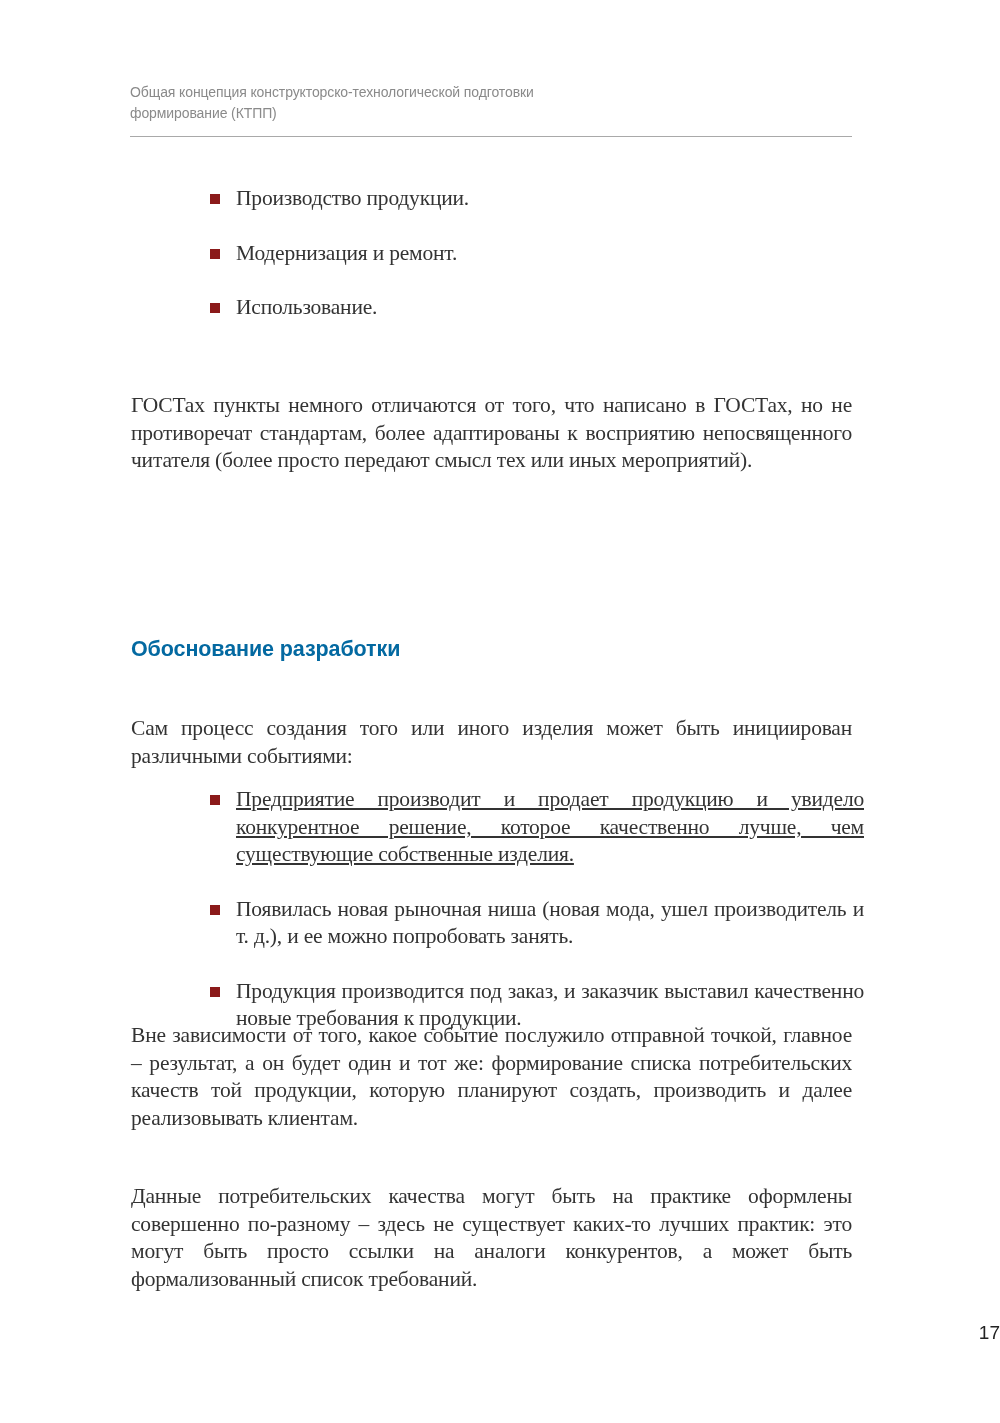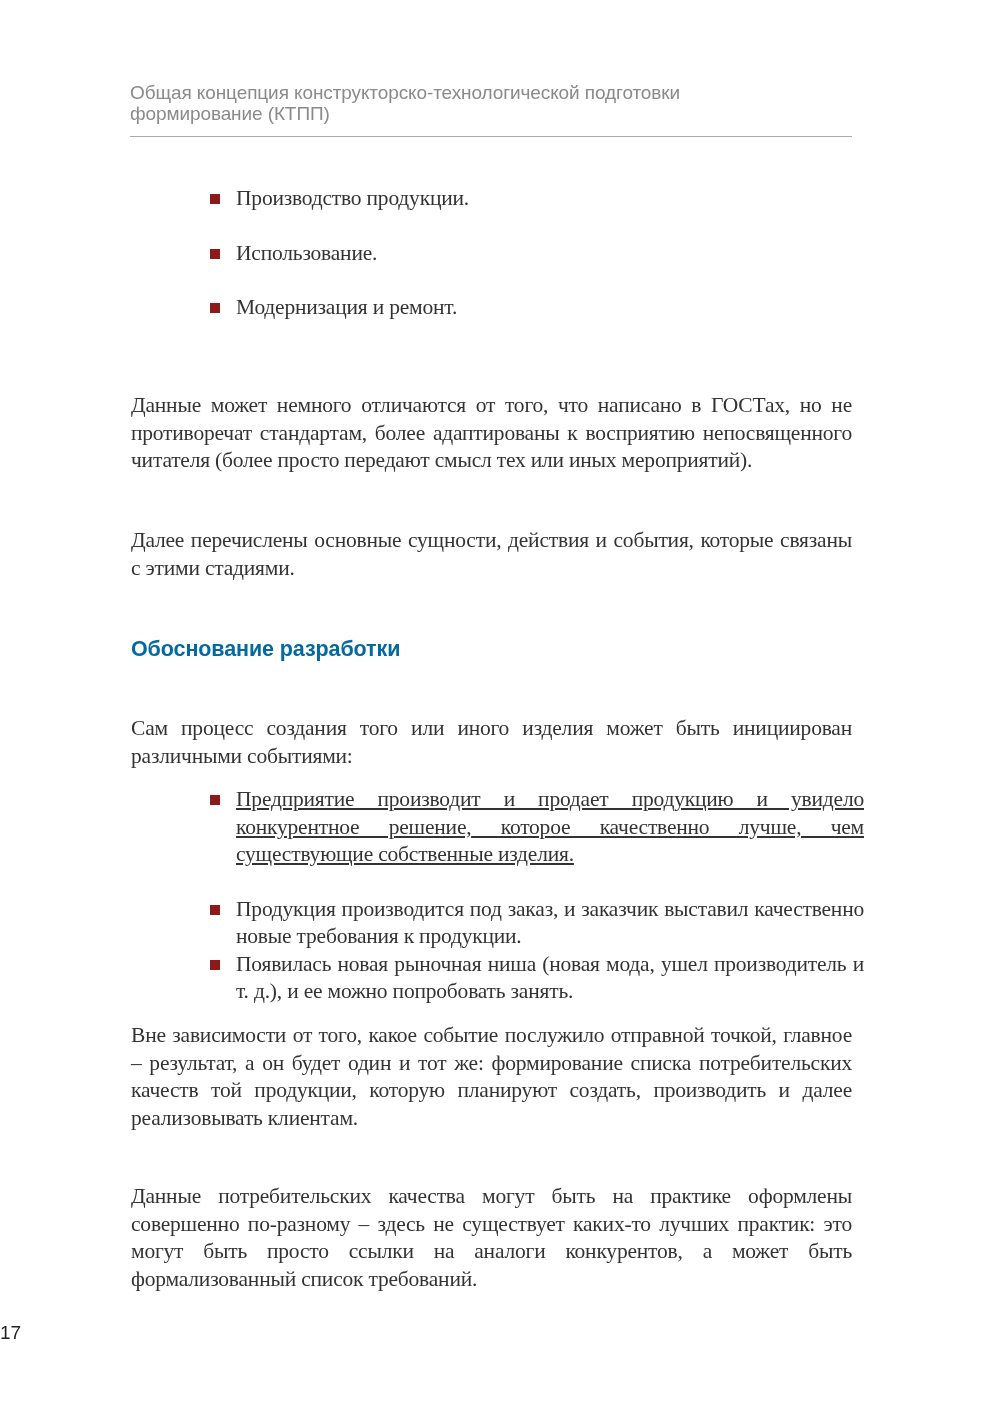--- a/index.html
+++ b/index.html
@@ -18,21 +18,21 @@
       left: 0; top: 0;
       width: 1000px; height: 1423px;
       background: #ffffff;
     }
     .running-header {
       position: absolute;
       left: 130px;
       top: 82px;
       width: 640px;
       font-family: "Liberation Sans", sans-serif;
-      font-size: 19px;
+      font-size: 14px;
       line-height: 21px;
       color: #8a8a8a;
       letter-spacing: -0.1px;
     }
     .header-rule {
       position: absolute;
       left: 130px;
       top: 136px;
       width: 722px;
       height: 0;
@@ -88,21 +88,21 @@
       font-size: 21.5px;
       line-height: 30px;
       color: #0369a1;
       letter-spacing: -0.1px;
     }
     .page-number {
       position: absolute;
       left: 0;
       width: 1000px;
       top: 1321px;
-      text-align: left;
+      text-align: right;
       font-family: "Liberation Sans", sans-serif;
       font-size: 19px;
       line-height: 24px;
       color: #222222;
     }
   </style>
 </head>
 <body>
 
 <div class="page">
@@ -113,48 +113,47 @@
   </div>
   <div class="header-rule"></div>
 
   <ul class="bullets" style="top:173px;">
     <li class="bullet-item" style="margin-bottom:27px;">
       <span class="bullet-marker"></span>
       <span>Производство продукции.</span>
     </li>
     <li class="bullet-item" style="margin-bottom:27px;">
       <span class="bullet-marker"></span>
-      <span>Использование.</span>
+      <span>Модернизация и ремонт.</span>
     </li>
     <li class="bullet-item" style="margin-bottom:27px;">
       <span class="bullet-marker"></span>
-      <span>Модернизация и ремонт.</span>
+      <span>Использование.</span>
     </li>
   </ul>
 
-  <p class="body-text block" style="top:392px;">Данные может немного отличаются от того, что написано в ГОСТах, но не противоречат стандартам, более адаптированы к восприятию непосвященного читателя (более просто передают смысл тех или иных мероприятий).</p>
+  <p class="body-text block" style="top:392px;">ГОСТах пункты немного отличаются от того, что написано в ГОСТах, но не противоречат стандартам, более адаптированы к восприятию непосвященного читателя (более просто передают смысл тех или иных мероприятий).</p>
 
-  <p class="body-text block" style="top:527px;">Далее перечислены основные сущности, действия и события, которые связаны с этими стадиями.</p>
 
   <h2 class="section-heading">Обоснование разработки</h2>
 
   <p class="body-text block" style="top:715px;">Сам процесс создания того или иного изделия может быть инициирован различными событиями:</p>
 
   <ul class="bullets" style="top:774px;">
     <li class="bullet-item" style="margin-bottom:27px;text-decoration:underline;">
       <span class="bullet-marker"></span>
       <span>Предприятие производит и продает продукцию и увидело конкурентное решение, которое качественно лучше, чем существующие собственные изделия.</span>
     </li>
+    <li class="bullet-item" style="margin-bottom:27px;">
+      <span class="bullet-marker"></span>
+      <span>Появилась новая рыночная ниша (новая мода, ушел производитель и т. д.), и ее можно попробовать занять.</span>
+    </li>
     <li class="bullet-item">
       <span class="bullet-marker"></span>
       <span>Продукция производится под заказ, и заказчик выставил качественно новые требования к продукции.</span>
-    </li>
-    <li class="bullet-item" style="margin-bottom:27px;">
-      <span class="bullet-marker"></span>
-      <span>Появилась новая рыночная ниша (новая мода, ушел производитель и т. д.), и ее можно попробовать занять.</span>
     </li>
   </ul>
 
   <p class="body-text block" style="top:1022px;">Вне зависимости от того, какое событие послужило отправной точкой, главное – результат, а он будет один и тот же: формирование списка потребительских качеств той продукции, которую планируют создать, производить и далее реализовывать клиентам.</p>
 
   <p class="body-text block" style="top:1183px;">Данные потребительских качества могут быть на практике оформлены совершенно по-разному – здесь не существует каких-то лучших практик: это могут быть просто ссылки на аналоги конкурентов, а может быть формализованный список требований.</p>
 
   <div class="page-number">17</div>
 
 </div>

